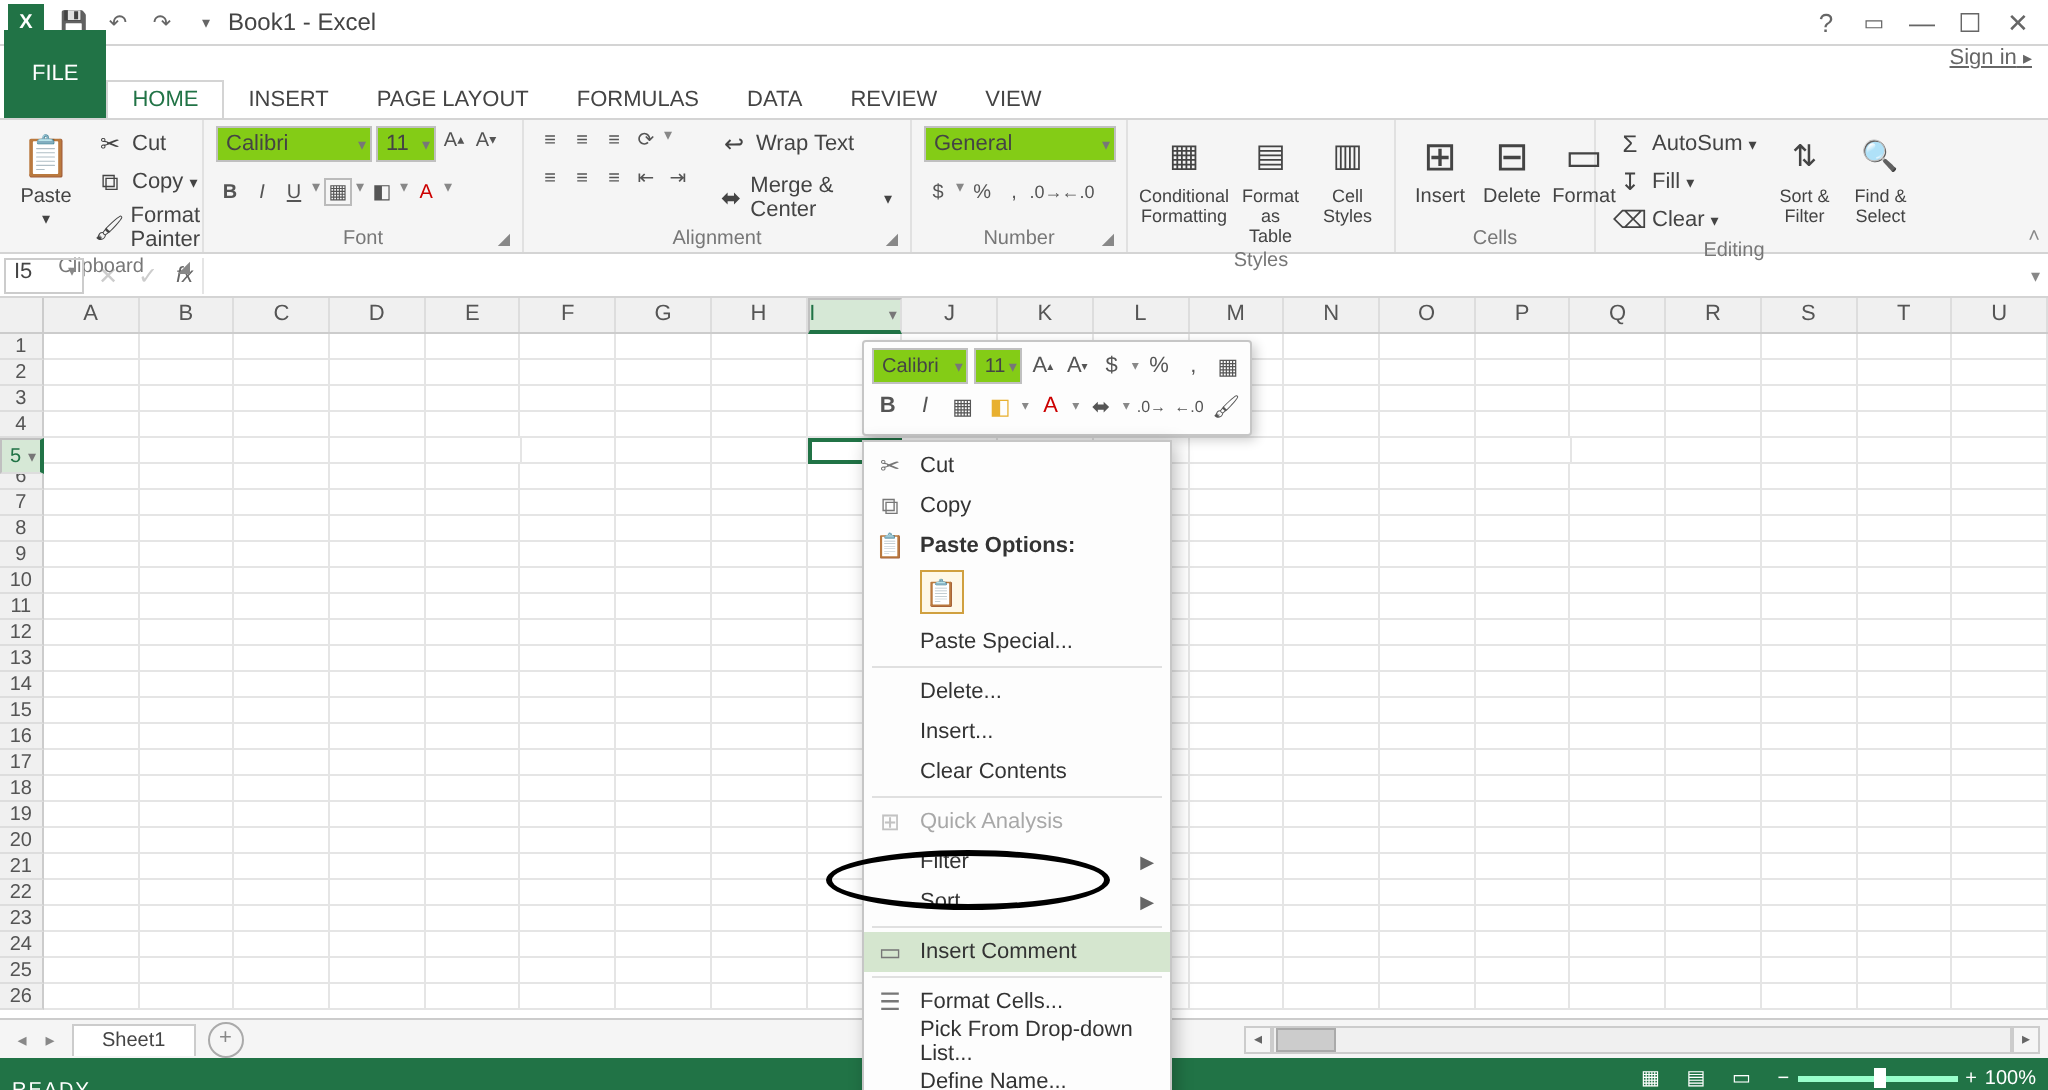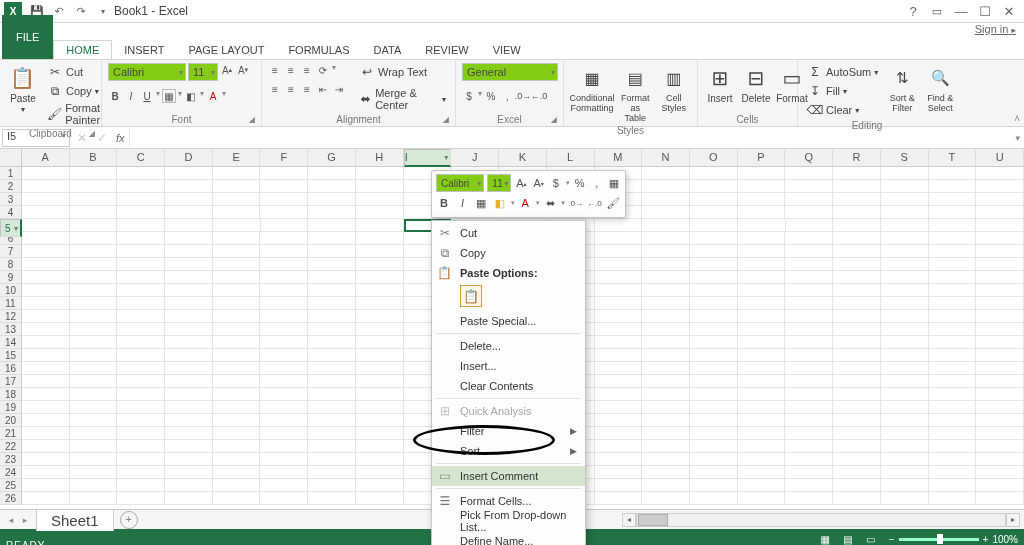--- a/index.html
+++ b/index.html
@@ -34,21 +34,21 @@
 .ricon { width: 16px; height: 16px; display: inline-flex; align-items: center; justify-content: center; font-size: 12px; }
 .ricon.lg { width: 28px; height: 28px; font-size: 20px; }
 .ficon { width: 14px; height: 14px; border: 1px solid #bbb; display: inline-flex; align-items: center; justify-content: center; font-size: 10px; color: #555; }
 .sel { border: 1px solid #c0c0c0; background: #84cc16; height: 18px; padding: 0 14px 0 4px; font-size: 11px; position: relative; display: inline-flex; align-items: center; }
 .sel::after { content: "▾"; position: absolute; right: 2px; font-size: 8px; color: #777; }
 .row { display: flex; gap: 2px; }
 .col { display: flex; flex-direction: column; gap: 1px; }
 
 
 .formula-row { height: 22px; border-bottom: 1px solid #d4d4d4; display: flex; align-items: center; background: #fff; }
-.namebox { width: 68px; border: 1px solid #ccc; height: 18px; margin: 0 2px; padding: 0 4px; font-size: 11px; position: relative; }
+.namebox { width: 40px; border: 1px solid #ccc; height: 18px; margin: 0 2px; padding: 0 4px; font-size: 11px; position: relative; }
 .namebox::after { content: "▾"; position: absolute; right: 3px; top: 1px; font-size: 8px; color: #888; }
 .fbtn { width: 20px; text-align: center; color: #888; font-size: 12px; }
 .fx { font-style: italic; color: #666; font-size: 11px; padding: 0 4px; }
 .formula-input { flex: 1; height: 18px; border-left: 1px solid #e5e5e5; padding: 0 4px; }
 
 
 .grid-wrap { position: relative; height: 360px; overflow: hidden; }
 .col-headers { display: flex; height: 18px; background: #f0f0f0; border-bottom: 1px solid #ccc; }
 .selall { width: 22px; border-right: 1px solid #ccc; background: #f0f0f0; }
 .ch { width: 48px; border-right: 1px solid #ddd; text-align: center; font-size: 11px; color: #555; line-height: 17px; }
@@ -78,21 +78,21 @@
 .ctx .paste-opt { padding: 2px 4px 4px 28px; }
 .ctx .paste-opt .pbtn { width: 22px; height: 22px; border: 1px solid #d0a040; background: #fef8e8; display: inline-flex; align-items: center; justify-content: center; font-size: 13px; }
 
 
 .ann { position: absolute; left: 413px; top: 425px; width: 142px; height: 30px; border: 3px solid #000; border-radius: 50%; z-index: 10; pointer-events: none; }
 
 
 .sheettabs { height: 20px; border-top: 1px solid #ccc; display: flex; align-items: center; background: #f5f5f5; }
 .sheettabs .navbtns { display: flex; gap: 0; padding: 0 4px; }
 .sheettabs .navbtns span { width: 14px; text-align: center; color: #888; font-size: 9px; }
-.sheettabs .tab { padding: 2px 14px; background: #fff; border: 1px solid #ccc; border-bottom: none; font-size: 15px; }
+.sheettabs .tab { padding: 2px 14px; background: #fff; border: 1px solid #ccc; border-bottom: none; font-size: 10px; }
 .sheettabs .add { width: 18px; height: 18px; border: 1px solid #aaa; border-radius: 50%; margin-left: 6px; text-align: center; line-height: 15px; color: #888; }
 .sheettabs .hscroll { flex: 1; display: flex; justify-content: flex-end; align-items: center; padding-right: 4px; gap: 0; }
 .sheettabs .hscroll .track { width: 370px; height: 14px; border: 1px solid #ccc; background: #f0f0f0; display:flex; align-items:center; }
 .sheettabs .hscroll .sbtn { width: 14px; height: 14px; border: 1px solid #ccc; text-align: center; font-size: 8px; line-height: 12px; color: #666; }
 
 
 .status { height: 20px; background: #217346; color: #fff; display: flex; align-items: center; padding: 0 6px; font-size: 10px; }
 .status .left { flex: 1; letter-spacing: 1px; margin-top: 12px; }
 .status .views span { width: 20px; display: inline-block; text-align: center; }
 .status .zoom { display: flex; align-items: center; gap: 4px; margin-left: 8px; }
@@ -222,21 +222,21 @@
       <span class="sel" style="width:96px;">General</span>
       <div class="row" style="margin-top:4px;">
         <span class="ficon" style="border:none;">$</span>
           <span style="font-size:8px;color:#888;">▾</span>
         <span class="ficon" style="border:none;">%</span>
         <span class="ficon" style="border:none;">,</span>
         <span class="ficon" style="border:none;font-size:9px;">.0→</span>
         <span class="ficon" style="border:none;font-size:9px;">←.0</span>
       </div>
     </div>
-    <div class="group-label"><span>Excel</span><span class="launcher">◢</span></div>
+    <div class="group-label"><span>Number</span><span class="launcher">◢</span></div>
   </div>
 
   <div class="group" style="width:134px;">
     <div class="group-body">
       <div class="rbtn v">
           <span class="ricon lg" style="font-size:16px;">▦</span>
           <span style="font-size:9px;line-height:10px;">Conditional Formatting</span>
         </div>
       <div class="rbtn v">
           <span class="ricon lg" style="font-size:16px;">▤</span>

